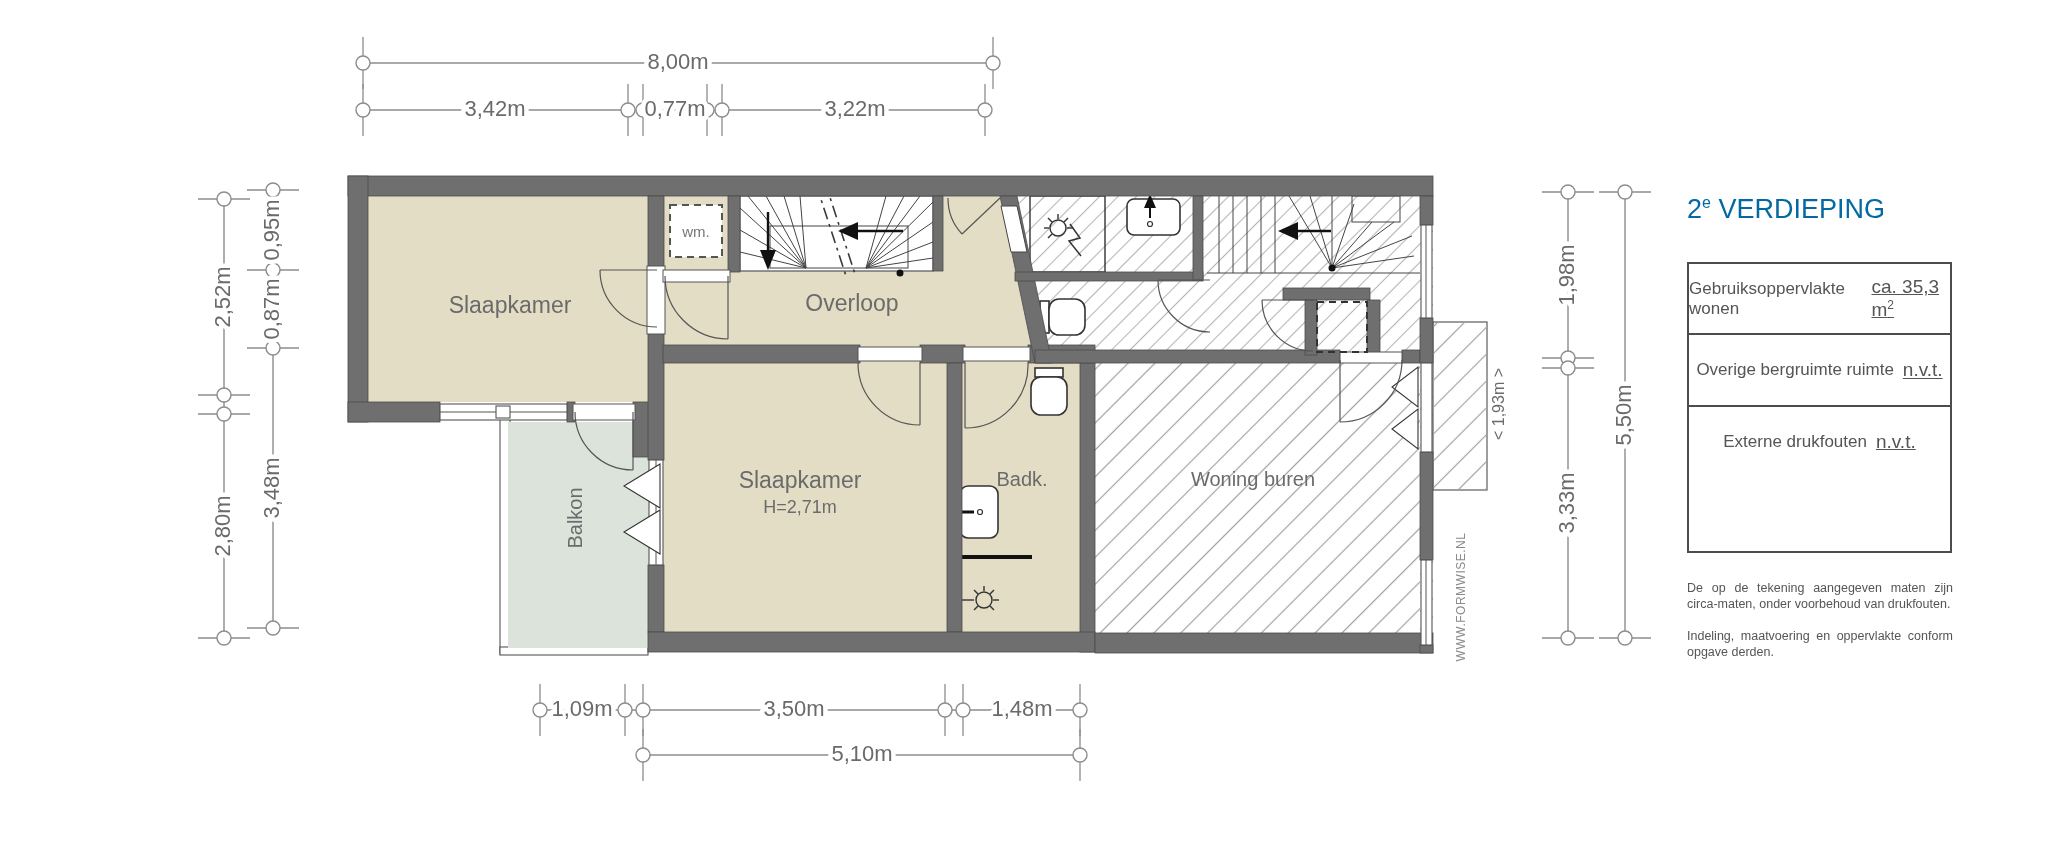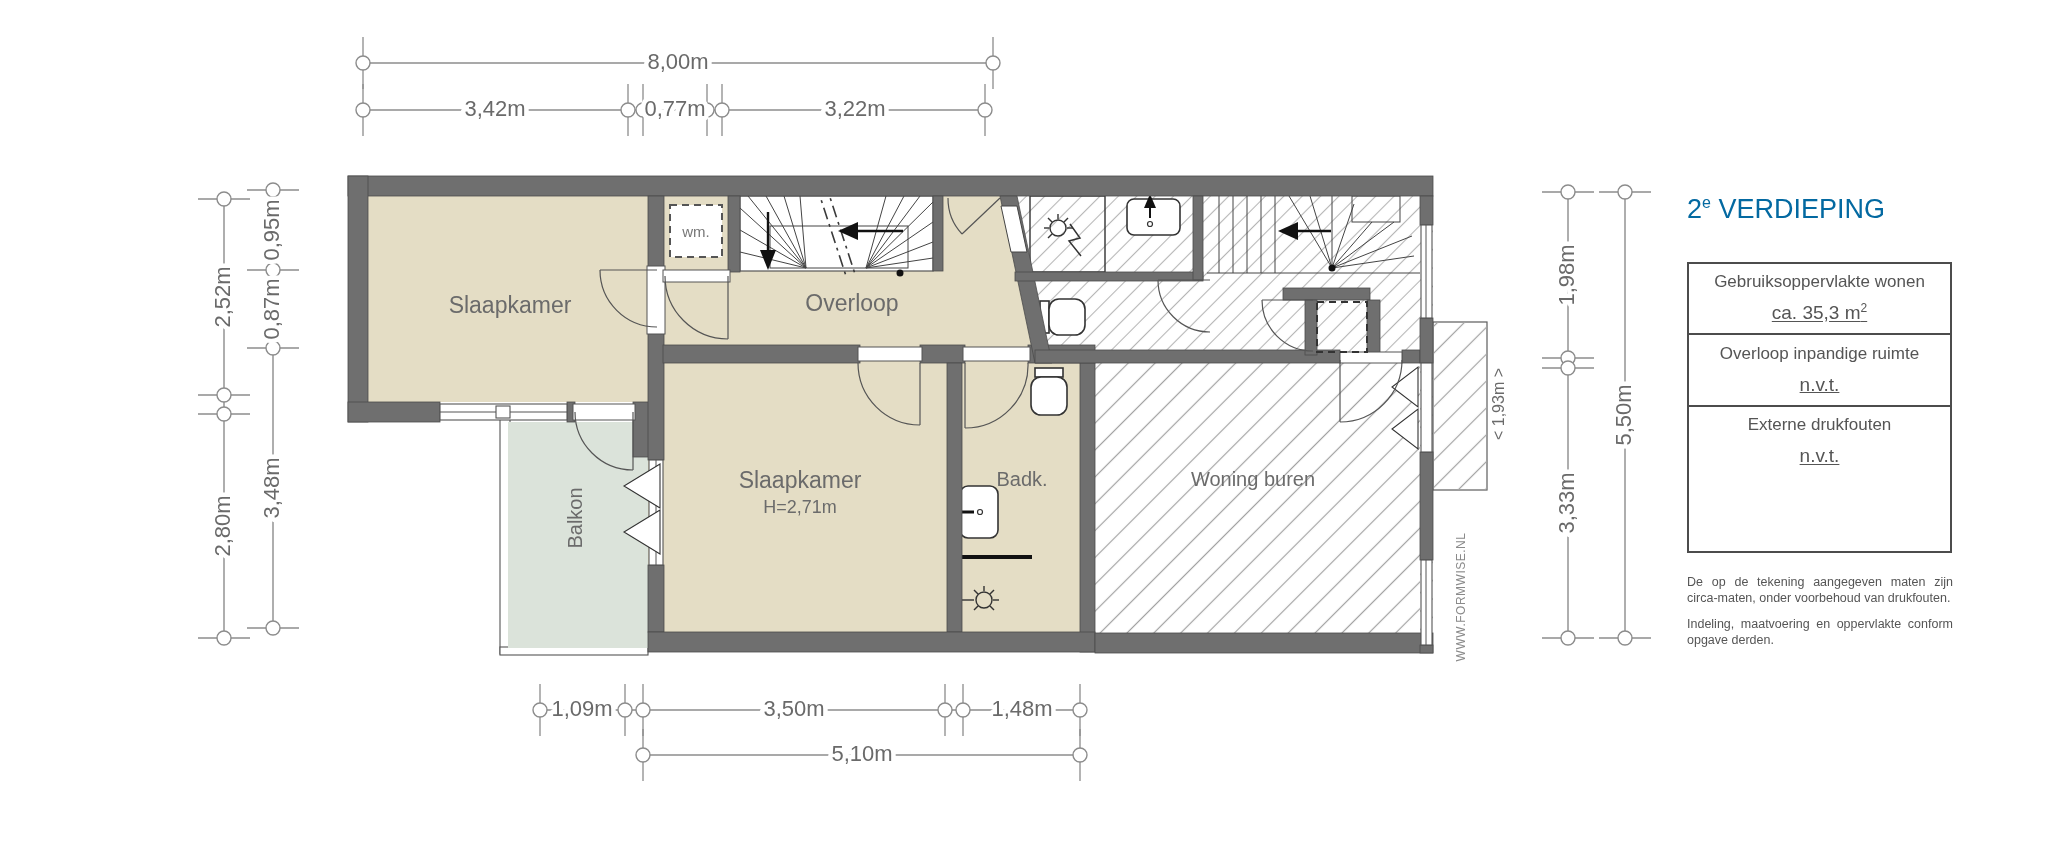--- a/index.html
+++ b/index.html
@@ -21,28 +21,28 @@
   .doorband{fill:#fff;stroke:#555;stroke-width:1;}
   .winband{fill:#fff;stroke:#555;stroke-width:1.1;}
   .dimln{stroke:#8c8c8c;stroke-width:1.4;fill:none;}
 
   .title-block{position:absolute;left:1687px;top:186px;width:280px;color:#0369a1;
                font-size:27px;line-height:33px;}
   .title-block sup{font-size:16px;}
   .legend-table{position:absolute;left:1687px;top:262px;width:261px;height:287px;
                 border:2px solid #4c4c4c;display:grid;
                 grid-template-rows:69px 72px 71px 71px;}
-  .legend-row{border-top:2px solid #4c4c4c;display:flex;flex-direction:column;
+  .legend-row{border-top:2px solid #4c4c4c;display:flex;
               align-items:center;justify-content:center;gap:9px;}
   .legend-row:first-child{border-top:none;}
   .legend-label{font-size:17px;color:#555;}
   .legend-value{font-size:19px;color:#555;text-decoration:underline;}
   .legend-value sup{font-size:12px;}
   .disclaimer{position:absolute;left:1687px;top:564px;width:266px;color:#555;}
-  .disclaimer p{margin:10px 0 9px 0;font-size:12.5px;line-height:16px;text-align:justify;}
+  .disclaimer p{margin:16px 0 9px 0;font-size:12.5px;line-height:16px;text-align:justify;}
 </style>
 </head>
 <body>
 
 <div id="stage">
 
 <svg width="2048" height="856" viewBox="0 0 2048 856">
   <defs>
     <pattern id="hf" width="13" height="13" patternUnits="userSpaceOnUse" patternTransform="rotate(-45)">
       <line x1="0" y1="6.5" x2="13" y2="6.5" stroke="#b5b5b5" stroke-width="1.1"></line>
@@ -391,21 +391,21 @@
 <div class="title-block">
   <div><span>2</span><sup>e</sup><span> VERDIEPING</span></div>
 </div>
 
 <div class="legend-table">
   <div class="legend-row">
     <div class="legend-label">Gebruiksoppervlakte wonen</div>
     <div class="legend-value"><span>ca. 35,3 m</span><sup>2</sup></div>
   </div>
   <div class="legend-row">
-    <div class="legend-label">Overloop inpandige ruimte</div>
+    <div class="legend-label">Overige bergruimte ruimte</div>
     <div class="legend-value"><span>n.v.t.</span><sup></sup></div>
   </div>
   <div class="legend-row">
     <div class="legend-label">Externe drukfouten</div>
     <div class="legend-value"><span>n.v.t.</span><sup></sup></div>
   </div>
 </div>
 
 <div class="disclaimer">
   <p>De op de tekening aangegeven maten zijn circa-maten, onder voorbehoud van drukfouten.</p>

